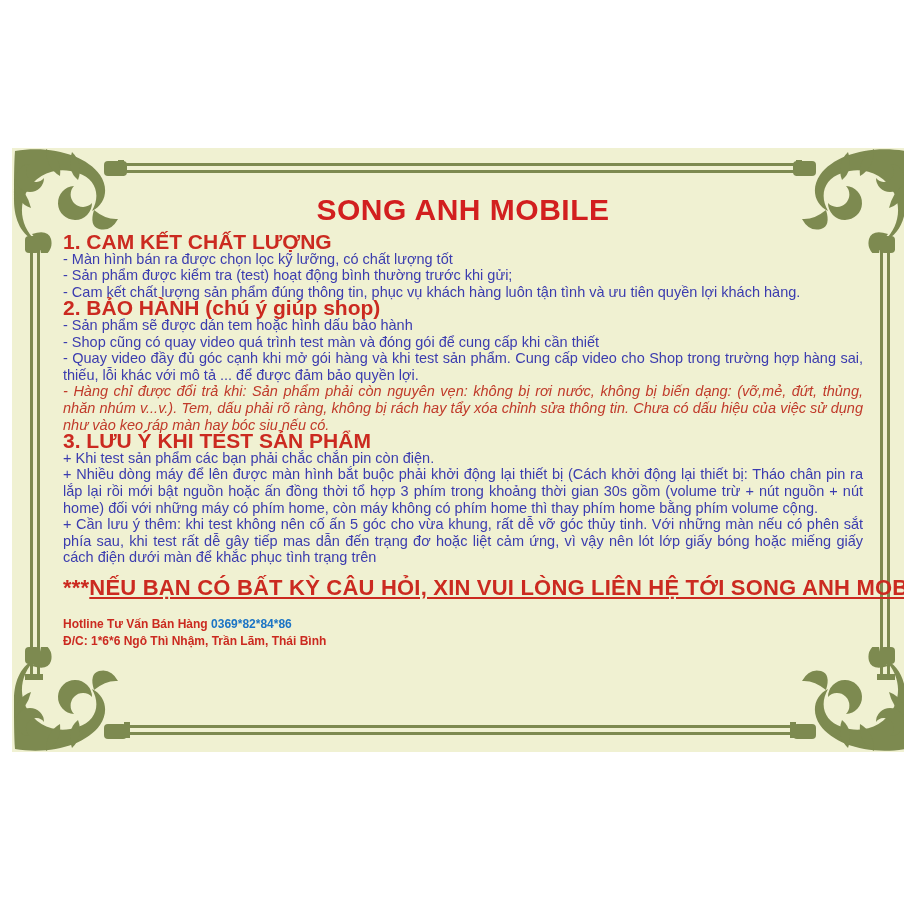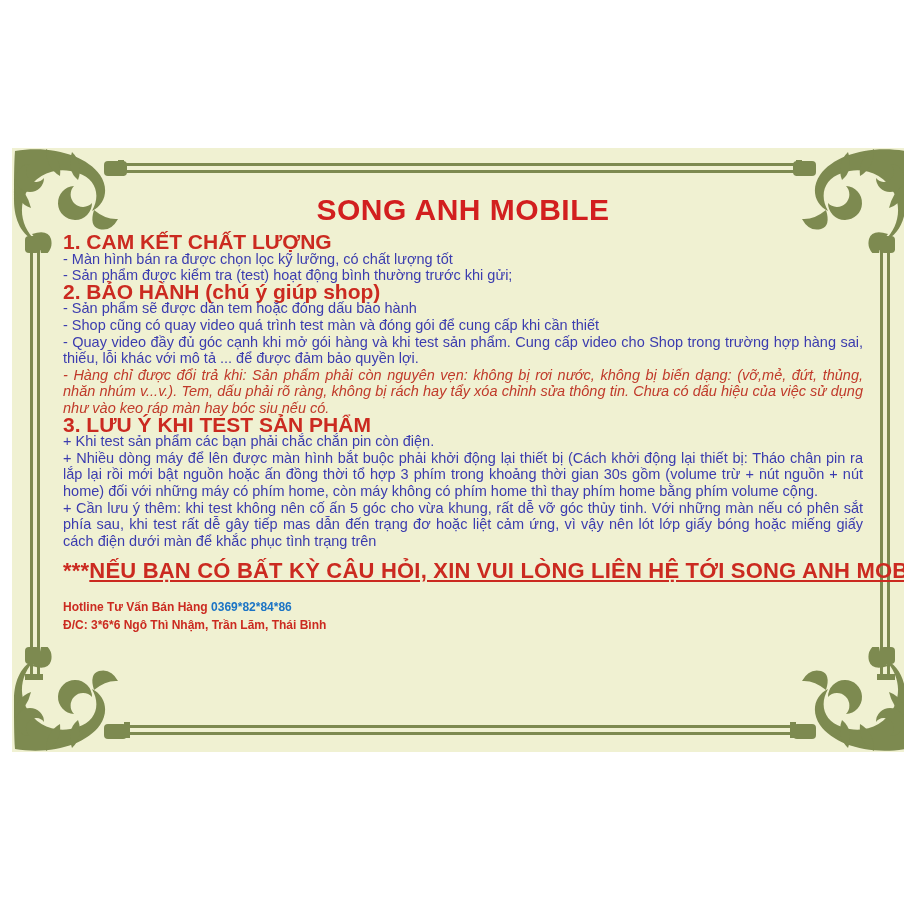--- a/index.html
+++ b/index.html
@@ -151,33 +151,34 @@
   <div class="cap rt"></div>
   <div class="cap rb"></div>
 
   <div class="content">
     <div class="title">SONG ANH MOBILE</div>
 
     <div class="body-text">
       <p class="sec-h">1. CAM KẾT CHẤT LƯỢNG</p>
       <p>- Màn hình bán ra được chọn lọc kỹ lưỡng, có chất lượng tốt</p>
       <p>- Sản phẩm được kiểm tra (test) hoạt động bình thường trước khi gửi;</p>
+      <p>- Cam kết chất lượng sản phẩm đúng thông tin, phục vụ khách hàng luôn tận tình và ưu tiên quyền lợi khách hàng.</p>
 
       <p class="sec-h">2. BẢO HÀNH (chú ý giúp shop)</p>
-      <p>- Sản phẩm sẽ được dán tem hoặc đóng dấu bảo hành</p>
+      <p>- Sản phẩm sẽ được dán tem hoặc hình dấu bảo hành</p>
       <p>- Shop cũng có quay video quá trình test màn và đóng gói để cung cấp khi cần thiết</p>
       <p>- Quay video đầy đủ góc cạnh khi mở gói hàng và khi test sản phẩm. Cung cấp video cho Shop trong trường hợp hàng sai, thiếu, lỗi khác với mô tả ... để được đảm bảo quyền lợi.</p>
       <p class="italic-red">- Hàng chỉ được đổi trả khi: Sản phẩm phải còn nguyên vẹn: không bị rơi nước, không bị biến dạng: (vỡ,mẻ, đứt, thủng, nhăn nhúm v...v.). Tem, dấu phải rõ ràng, không bị rách hay tẩy xóa chỉnh sửa thông tin. Chưa có dấu hiệu của việc sử dụng như vào keo ráp màn hay bóc siu nếu có.</p>
 
       <p class="sec-h underline">3. LƯU Ý KHI TEST SẢN PHẨM</p>
       <p>+ Khi test sản phẩm các bạn phải chắc chắn pin còn điện.</p>
       <p>+ Nhiều dòng máy để lên được màn hình bắt buộc phải khởi động lại thiết bị (Cách khởi động lại thiết bị: Tháo chân pin ra lắp lại rồi mới bật nguồn hoặc ấn đồng thời tổ hợp 3 phím trong khoảng thời gian 30s gồm (volume trừ + nút nguồn + nút home) đối với những máy có phím home, còn máy không có phím home thì thay phím home bằng phím volume cộng.</p>
       <p>+ Cần lưu ý thêm: khi test không nên cố ấn 5 góc cho vừa khung, rất dễ vỡ góc thủy tinh. Với những màn nếu có phên sắt phía sau, khi test rất dễ gây tiếp mas dẫn đến trạng đơ hoặc liệt cảm ứng, vì vậy nên lót lớp giấy bóng hoặc miếng giấy cách điện dưới màn để khắc phục tình trạng trên</p>
     </div>
 
     <div class="banner"><span>***</span><span class="ul">NẾU BẠN CÓ BẤT KỲ CÂU HỎI, XIN VUI LÒNG LIÊN HỆ TỚI SONG ANH MOBILE</span><span> ***</span></div>
 
     <div class="contact">
       <p><span>Hotline Tư Vấn Bán Hàng </span><span class="num">0369*82*84*86</span></p>
-      <p>Đ/C: 3*6*6 Ngô Thì Nhậm, Trần Lãm, Thái Bình</p>
+      <p>Đ/C: 1*6*6 Ngô Thì Nhậm, Trần Lãm, Thái Bình</p>
     </div>
   </div>
 </div>
 
 </body></html>

